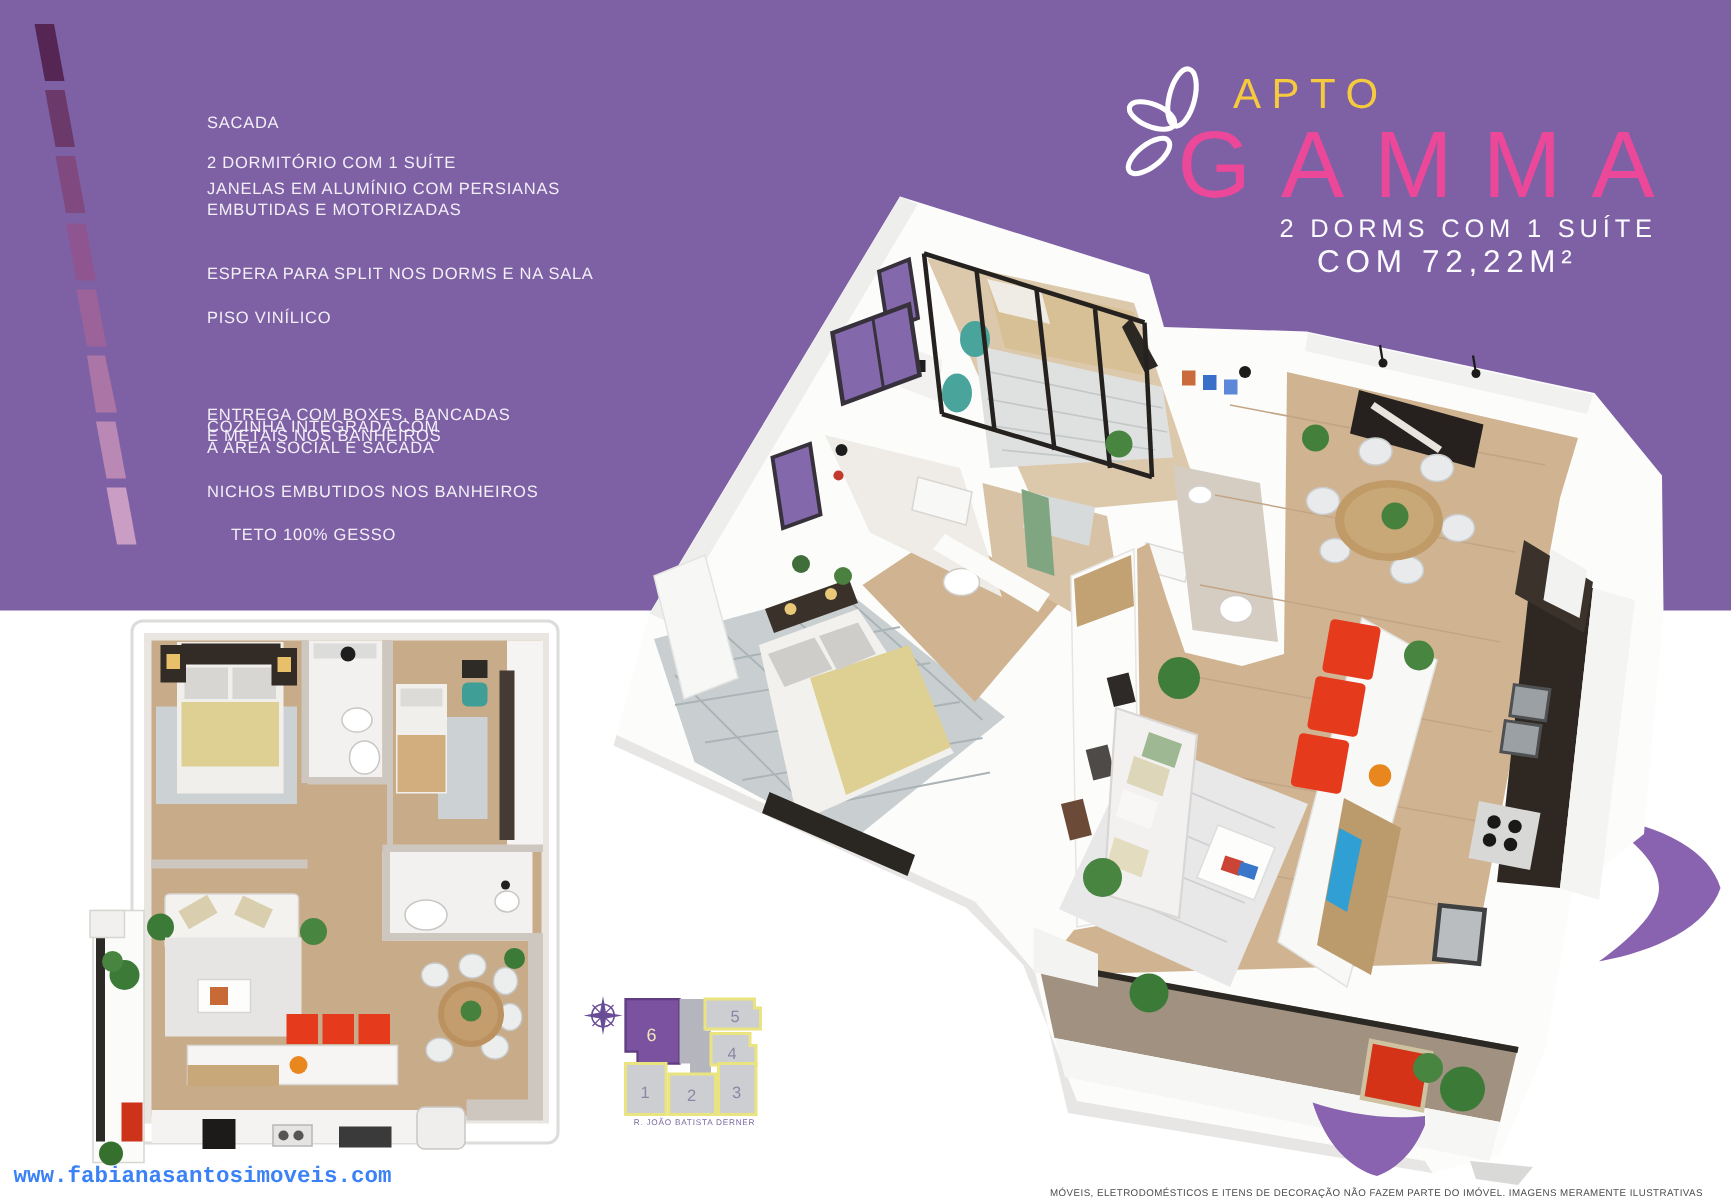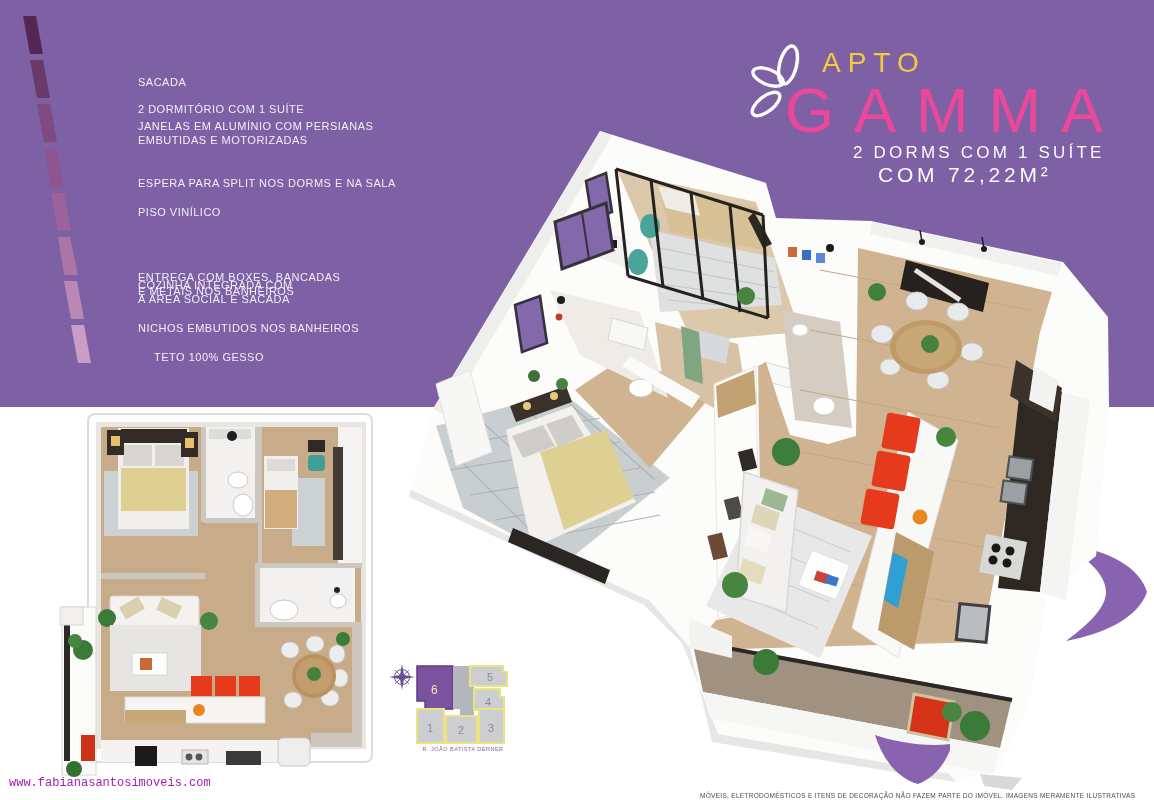--- a/index.html
+++ b/index.html
@@ -419,19 +419,19 @@
 
 <div class="feat" style="top:321px;">NICHOS EMBUTIDOS NOS BANHEIROS</div>
 
 <div class="feat" style="top:350px;margin-left:16px;">TETO 100% GESSO</div>
 
 <div class="abs" style="left:822px;top:47px;color:#f5cb3d;font-size:28px;letter-spacing:7px;white-space:nowrap;">APTO</div>
 <div class="abs" style="left:785px;top:74px;color:#ec4899;font-size:63px;letter-spacing:20px;white-space:nowrap;">GAMMA</div>
 <div class="abs" style="left:830px;top:143px;color:#fbfafd;font-size:17px;letter-spacing:3.2px;white-space:nowrap;margin-left:23px;">2 DORMS COM 1 SUÍTE</div>
 <div class="abs" style="left:878px;top:163px;color:#fbfafd;font-size:21px;letter-spacing:3.8px;white-space:nowrap;">COM 72,22M²</div>
 
-<div class="abs" style="left:9px;top:776px;color:#a21caf;font-family:'Liberation Mono',monospace;font-weight:normal;font-size:12px;">www.fabianasantosimoveis.com</div>
+<div class="abs" style="left:9px;top:776px;color:#3b82f6;font-family:'Liberation Mono',monospace;font-weight:bold;font-size:15px;">www.fabianasantosimoveis.com</div>
 
 <div class="abs" style="left:700px;top:792px;width:435px;text-align:right;color:#4c4c4c;font-size:6.5px;letter-spacing:0.3px;white-space:nowrap;">MÓVEIS, ELETRODOMÉSTICOS E ITENS DE DECORAÇÃO NÃO FAZEM PARTE DO IMÓVEL. IMAGENS MERAMENTE ILUSTRATIVAS</div>
 
 <div class="abs" style="left:413px;top:746px;width:100px;text-align:center;color:#7a68a0;font-size:5.5px;letter-spacing:0.5px;">R. JOÃO BATISTA DERNER</div>
 
 </div>
 
 </body></html>

